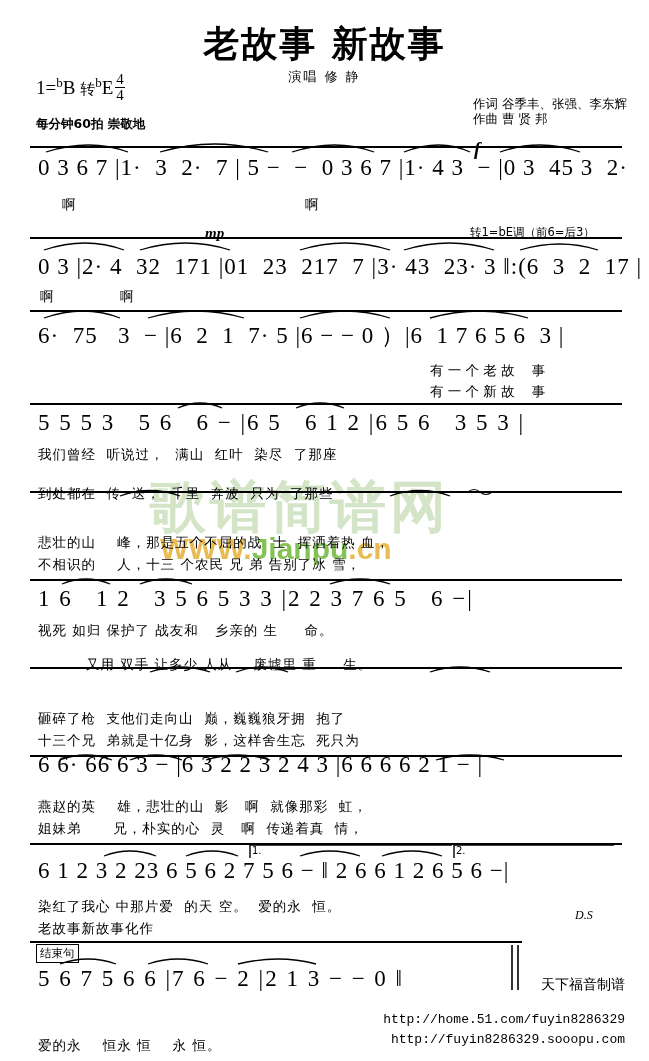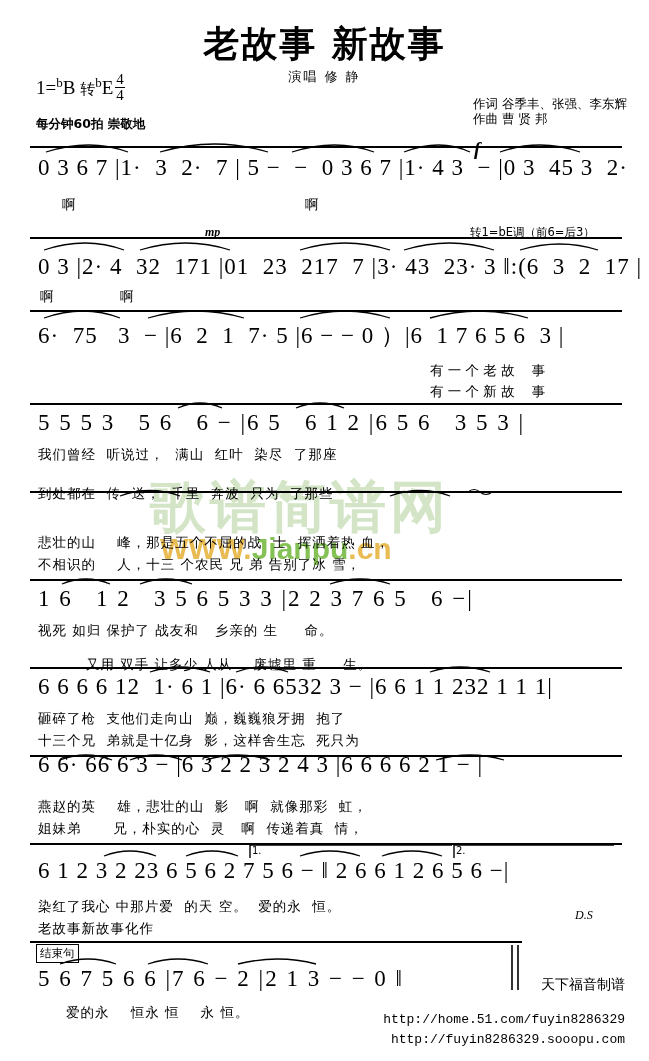--- a/index.html
+++ b/index.html
@@ -127,21 +127,21 @@
     white-space: pre;
   }
   .lyr {
     position: absolute;
     font-size: 13.5px;
     font-family: "DejaVu Sans", sans-serif;
     white-space: pre;
   }
   .mark {
     position: absolute;
-    font-size: 12px;
+    font-size: 15px;
     font-family: "Liberation Serif", serif;
     font-style: italic;
   }
   .smalltext {
     position: absolute;
     font-size: 11.5px;
     font-family: "DejaVu Sans", sans-serif;
   }
   .boxed {
     position: absolute;
@@ -224,41 +224,40 @@
   <div class="rowline" style="top:491px; left:30px; width:592px;"></div>
   <div class="lyr" style="left:38px; top:534px; letter-spacing:1px;">悲壮的山    峰，那是五个不屈的战  士  挥洒着热 血，</div>
   <div class="lyr" style="left:38px; top:556px; letter-spacing:1px;">不相识的    人，十三 个农民 兄 弟 告别了冰 雪，</div>
 
   <div class="rowline" style="top:579px; left:30px; width:592px;"></div>
   <div class="notes" style="left:38px; top:586px; letter-spacing:2px;">1 6   1 2   3 5 6 5 3 3 |2 2 3 7 6 5   6 −|</div>
   <div class="lyr" style="left:38px; top:622px; letter-spacing:1px;">视死 如归 保护了 战友和   乡亲的 生     命。</div>
   <div class="lyr" style="left:38px; top:656px; letter-spacing:1px;margin-left:48px;">又用 双手 让多少 人从    废墟里 重     生。</div>
 
   <div class="rowline" style="top:667px; left:30px; width:592px;"></div>
-  <div class="notes" style="left:38px; top:674px; letter-spacing:1px;">6 6 6 6 12  1· 6 1 |6· 6 6532 3 − |6 6 1 1 232 1 1 1|</div>
   <div class="lyr" style="left:38px; top:710px; letter-spacing:1px;">砸碎了枪  支他们走向山  巅，巍巍狼牙拥  抱了</div>
   <div class="lyr" style="left:38px; top:732px; letter-spacing:1px;">十三个兄  弟就是十亿身  影，这样舍生忘  死只为</div>
 
   <div class="rowline" style="top:755px; left:30px; width:592px;"></div>
   <div class="notes" style="left:38px; top:752px; letter-spacing:1px;">6 6· 66 6 3 − |6 3 2 2 3 2 4 3 |6 6 6 6 2 1 − |</div>
   <div class="lyr" style="left:38px; top:798px; letter-spacing:1px;">燕赵的英    雄，悲壮的山  影   啊  就像那彩  虹，</div>
   <div class="lyr" style="left:38px; top:820px; letter-spacing:1px;">姐妹弟      兄，朴实的心  灵   啊  传递着真  情，</div>
 
   <div class="rowline" style="top:843px; left:30px; width:592px;"></div>
   <div class="notes" style="left:38px; top:858px; letter-spacing:1px;">6 1 2 3 2 23 6 5 6 2 7 5 6 − ‖ 2 6 6 1 2 6 5 6 −|</div>
   <div class="smalltext" style="left:252px; top:845px; font-size:10px;">1.</div>
   <div class="smalltext" style="left:456px; top:845px; font-size:10px;">2.</div>
   <div class="lyr" style="left:38px; top:898px; letter-spacing:1px;">染红了我心 中那片爱  的天 空。  爱的永  恒。</div>
   <div class="lyr" style="left:38px; top:920px; letter-spacing:1px;">老故事新故事化作</div>
   <div class="smalltext" style="left:575px; top:908px; font-style:italic; font-family:'Liberation Serif',serif; font-size:12px;">D.S</div>
 
   <div class="rowline" style="top:941px; left:30px; width:492px;"></div>
   <div class="boxed" style="left:36px; top:944px;">结束句</div>
   <div class="notes" style="left:38px; top:966px; letter-spacing:2px;">5 6 7 5 6 6 |7 6 − 2 |2 1 3 − − 0 ‖</div>
-  <div class="lyr" style="left:38px; top:1004px; letter-spacing:1px;margin-left:28px;">爱的永    恒永 恒    永 恒。</div>
+  <div class="lyr" style="left:38px; top:1037px; letter-spacing:1px;">爱的永    恒永 恒    永 恒。</div>
 
   <div class="maker">天下福音制谱</div>
   <div class="footer" style="top:1012px;">http://home.51.com/fuyin8286329</div>
   <div class="footer" style="top:1032px;">http://fuyin8286329.sooopu.com</div>
 
   <svg class="overlay" viewBox="0 0 649 1061">
     <g fill="none" stroke="#000" stroke-width="1.3">
 
       <path d="M46 152 Q90 138 128 152"></path>
       <path d="M160 152 Q215 136 268 152"></path>

